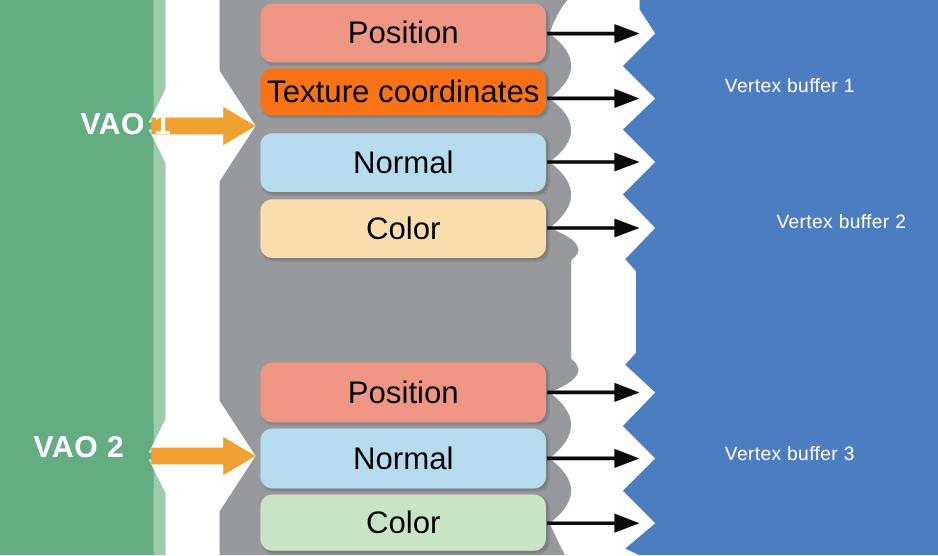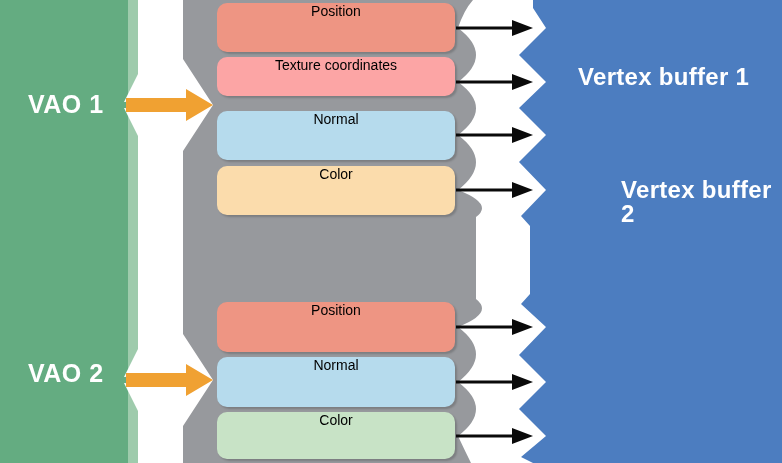--- a/index.html
+++ b/index.html
@@ -8,42 +8,42 @@
     width:782px;height:463px;
     overflow:hidden;
     background:#fff;
     font-family:"Liberation Sans",sans-serif;
   }
   .bg{position:absolute;left:0;top:0;width:782px;height:463px;}
   .attr-box{
     position:absolute;
     left:217px;width:238px;
     border-radius:10px;
-    display:flex;justify-content:center;
-    font-size:14px;
+    display:flex;align-items:center;justify-content:center;
+    font-size:26px;
     color:var(--box-text,#000);
     box-shadow:2px 2px 2px rgba(0,0,0,0.18);
     z-index:2;
   }
   .vao-label{
     position:absolute;
     left:28px;
     color:var(--label-text,#fff);
     font-weight:700;
     font-size:25px;
     line-height:1;
     letter-spacing:0.5px;
     z-index:3;
   }
   .buffer-label{
     position:absolute;
-    left:578px;
+    left:604px;
     color:var(--label-text,#fff);
-    font-weight:700;
-    font-size:24px;
+    font-weight:400;
+    font-size:16px;
     line-height:1;
     letter-spacing:0.3px;
     z-index:3;
   }
 </style>
 </head>
 <body>
 
 <div class="canvas">
 
@@ -105,38 +105,39 @@
       <g>
         <line x1="456" y1="436" x2="514" y2="436" stroke-width="3"></line>
         <polygon points="512,428 533,436 512,444" stroke="none"></polygon>
       </g>
     </g>
   </svg>
 
   <div class="attr-box" style="top: 3px; height: 49px; background: rgb(238, 149, 131);">
     <span>Position</span>
   </div>
-  <div class="attr-box" style="top: 57px; height: 39px; background: #fca5a5;">
+  <div class="attr-box" style="top: 57px; height: 39px; background: #f97316;">
     <span>Texture coordinates</span>
   </div>
   <div class="attr-box" style="top: 111px; height: 49px; background: rgb(182, 219, 237);">
     <span>Normal</span>
   </div>
   <div class="attr-box" style="top: 166px; height: 49px; background: rgb(251, 220, 172);">
     <span>Color</span>
   </div>
   <div class="attr-box" style="top: 302px; height: 50px; background: rgb(238, 149, 131);">
     <span>Position</span>
   </div>
   <div class="attr-box" style="top: 357px; height: 50px; background: rgb(182, 219, 237);">
     <span>Normal</span>
   </div>
   <div class="attr-box" style="top: 412px; height: 47px; background: rgb(200, 227, 198);">
     <span>Color</span>
   </div>
 
-  <div class="vao-label" style="top:92px;">VAO 1</div>
+  <div class="vao-label" style="top:92px;margin-left:39px;">VAO 1</div>
   <div class="vao-label" style="top:361px;">VAO 2</div>
 
   <div class="buffer-label" style="top:65px;">Vertex buffer 1</div>
   <div class="buffer-label" style="top:178px;margin-left:43px;">Vertex buffer 2</div>
+  <div class="buffer-label" style="top:371px;">Vertex buffer 3</div>
 
 </div>
 
 </body></html>

